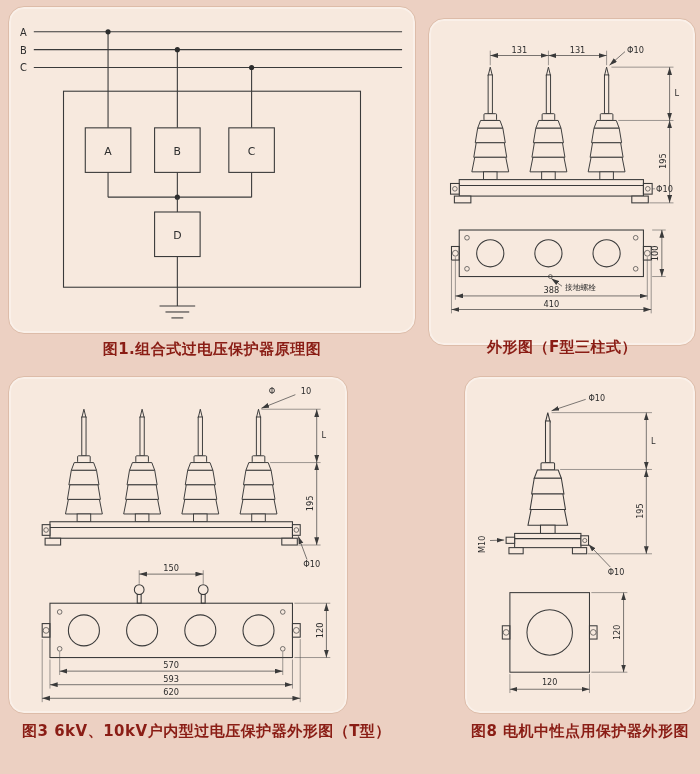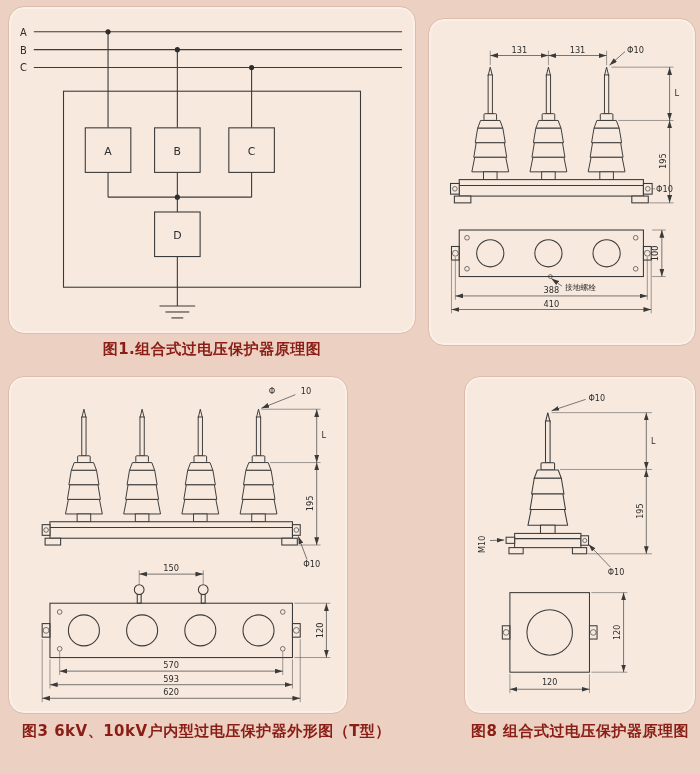--- a/index.html
+++ b/index.html
@@ -165,20 +165,21 @@
       <line class="dim arr2" x1="21" y1="264" x2="219" y2="264"></line>
       <text class="dt" x="120" y="261" text-anchor="middle">388</text>
       <line class="ext" x1="17" y1="228" x2="17" y2="282"></line>
       <line class="ext" x1="223" y1="228" x2="223" y2="282"></line>
       <line class="dim arr2" x1="17" y1="278" x2="223" y2="278"></line>
       <text class="dt" x="120" y="275" text-anchor="middle">410</text>
     </g>
   </svg>
 </div>
 <div class="caption" style="left:428px;top:338px;width:268px">
+  <div>外形图（F型三柱式）</div>
 </div>
 
 <div class="panel" style="left:8px;top:376px;width:340px;height:338px">
   <svg viewBox="0 0 334 332" width="324">
     <g>
       <text class="dt" x="264" y="10" text-anchor="middle">Φ</text>
       <text class="dt" x="299" y="10" text-anchor="middle">10</text>
       <line class="dim" x1="288" y1="11" x2="253" y2="25" marker-end="url(#arr)"></line>
     </g>
     <g>
@@ -305,13 +306,13 @@
       <line class="ext" x1="126" y1="300" x2="164" y2="300"></line>
       <line class="dim arr2" x1="160" y1="216" x2="160" y2="300"></line>
       <text class="dt" x="156" y="258" text-anchor="middle" transform="rotate(-90 156 258)">120</text>
       <line class="ext" x1="40" y1="302" x2="40" y2="322"></line>
       <line class="ext" x1="124" y1="302" x2="124" y2="322"></line>
       <line class="dim arr2" x1="40" y1="318" x2="124" y2="318"></line>
       <text class="dt" x="82" y="314" text-anchor="middle">120</text>
     </g>
   </svg>
 </div>
-<div class="caption" style="left:464px;top:722px;width:232px">图8 组合式过电压保护器原理图</div>
+<div class="caption" style="left:464px;top:722px;width:232px">图8 电机中性点用保护器外形图</div>
 
 </body></html>

